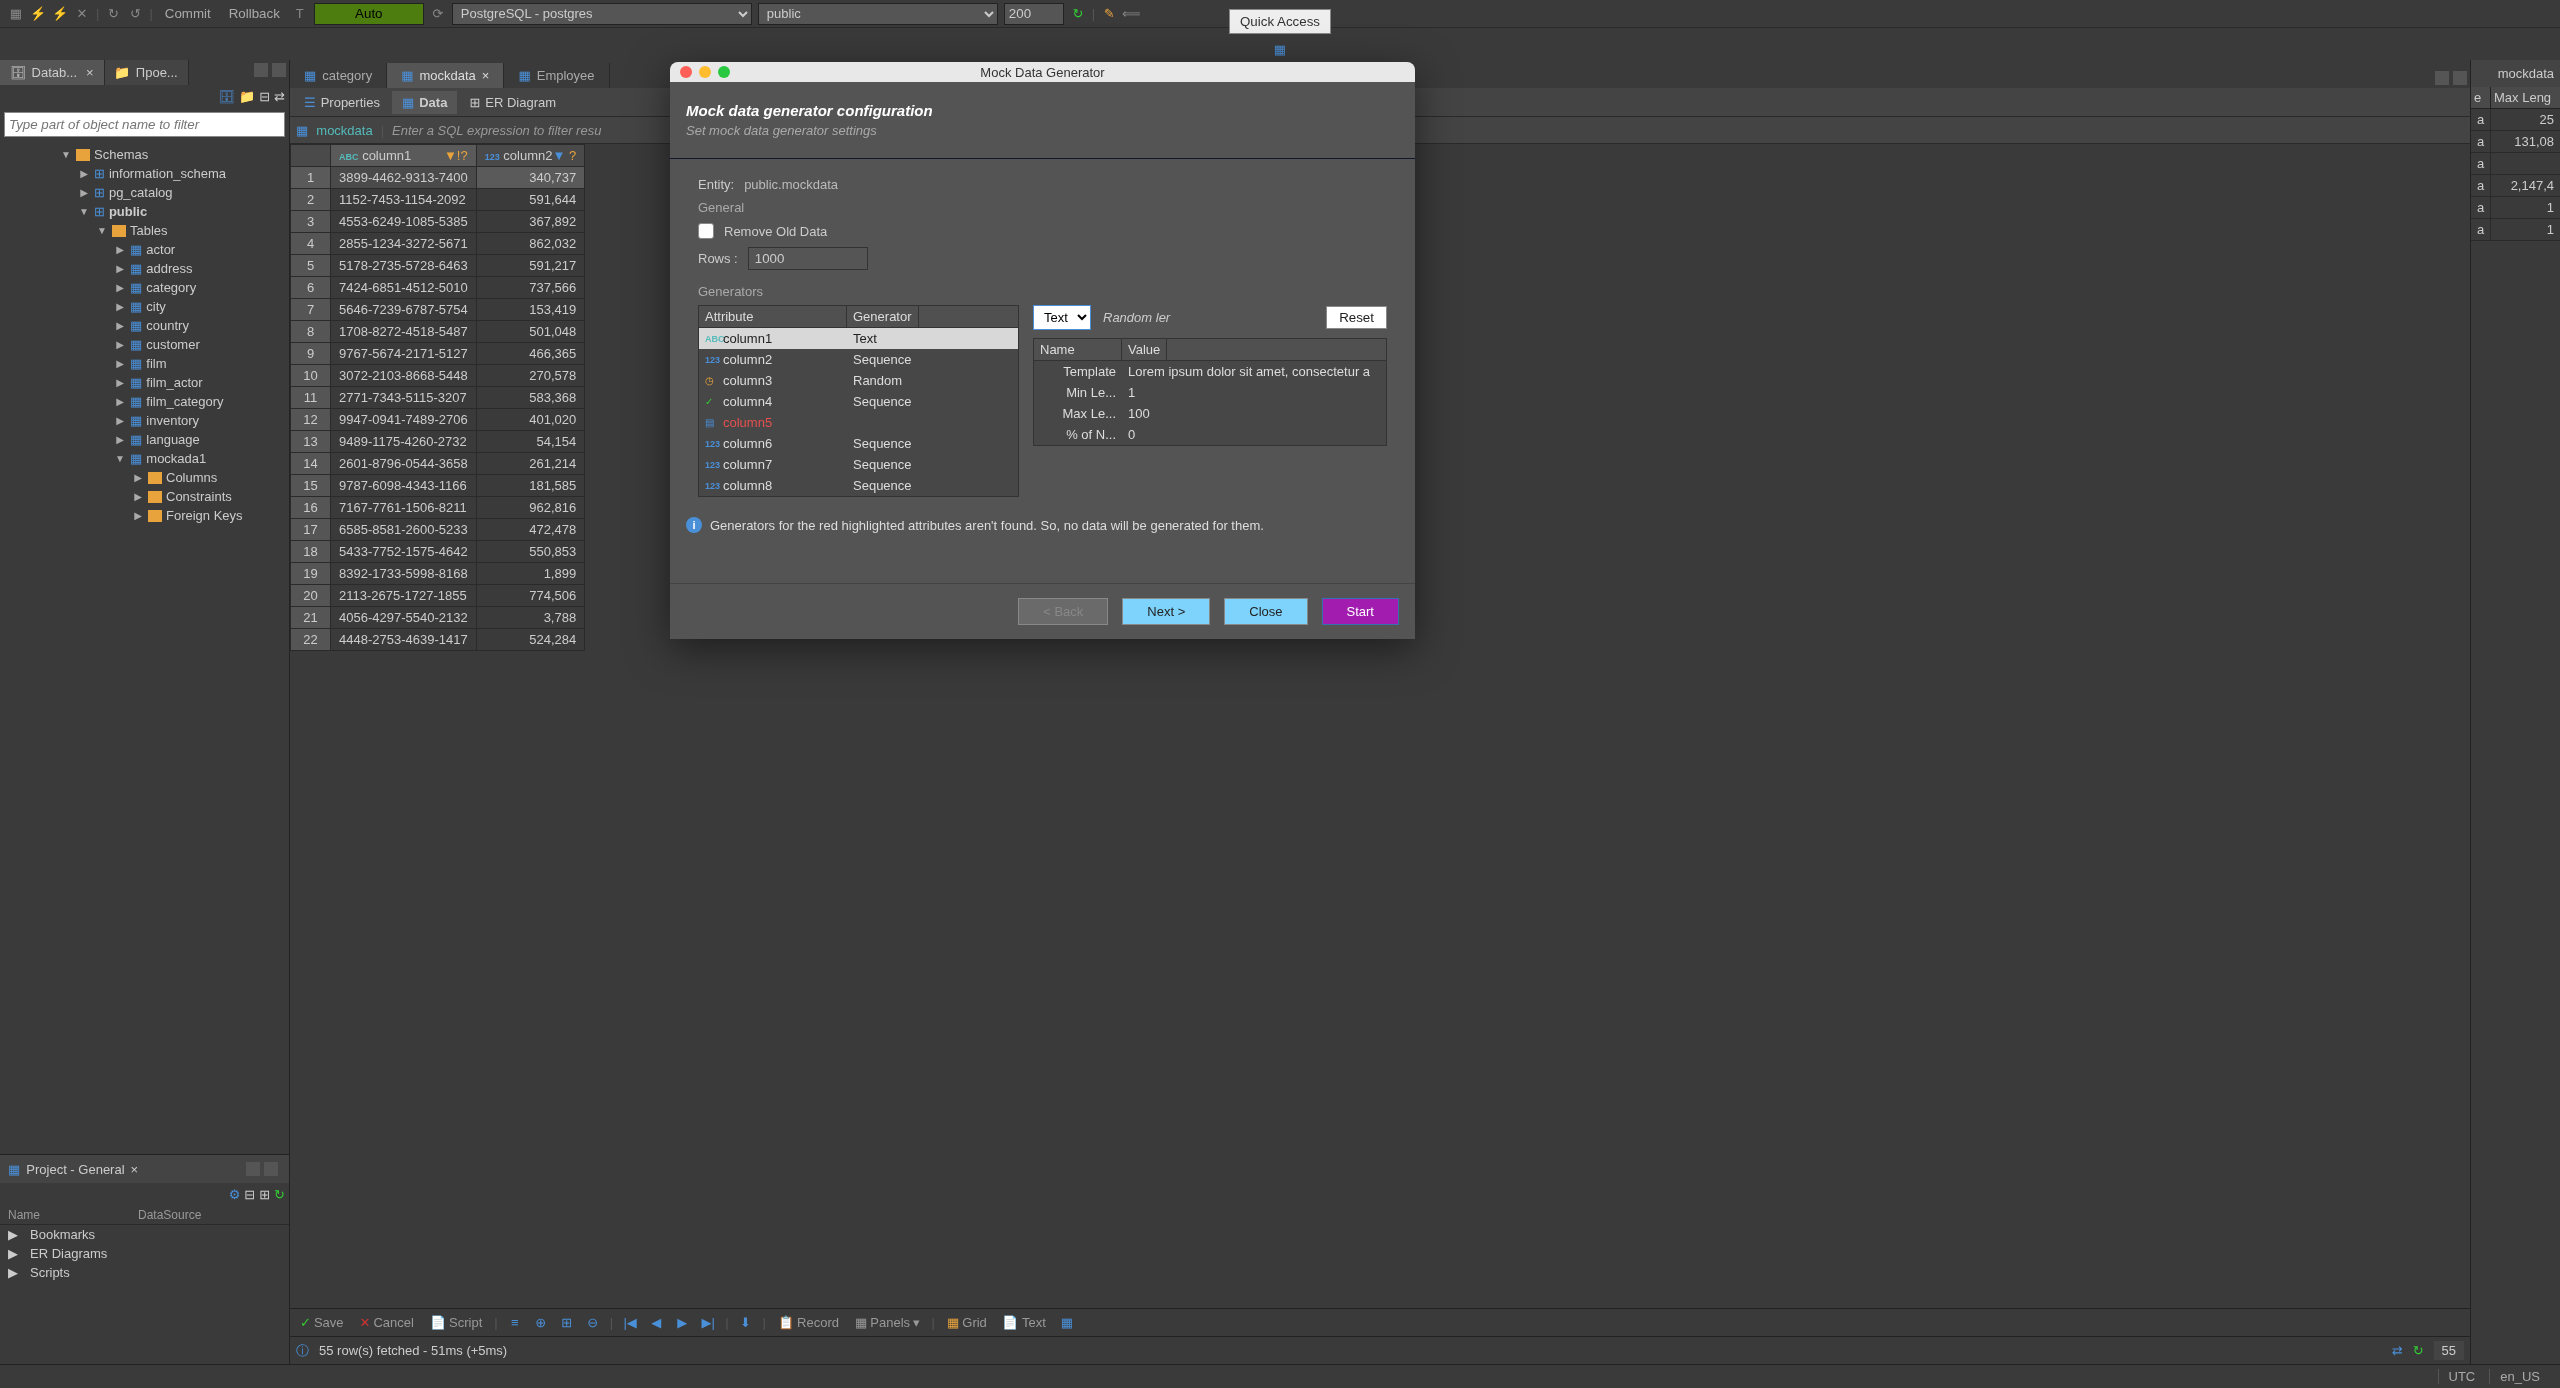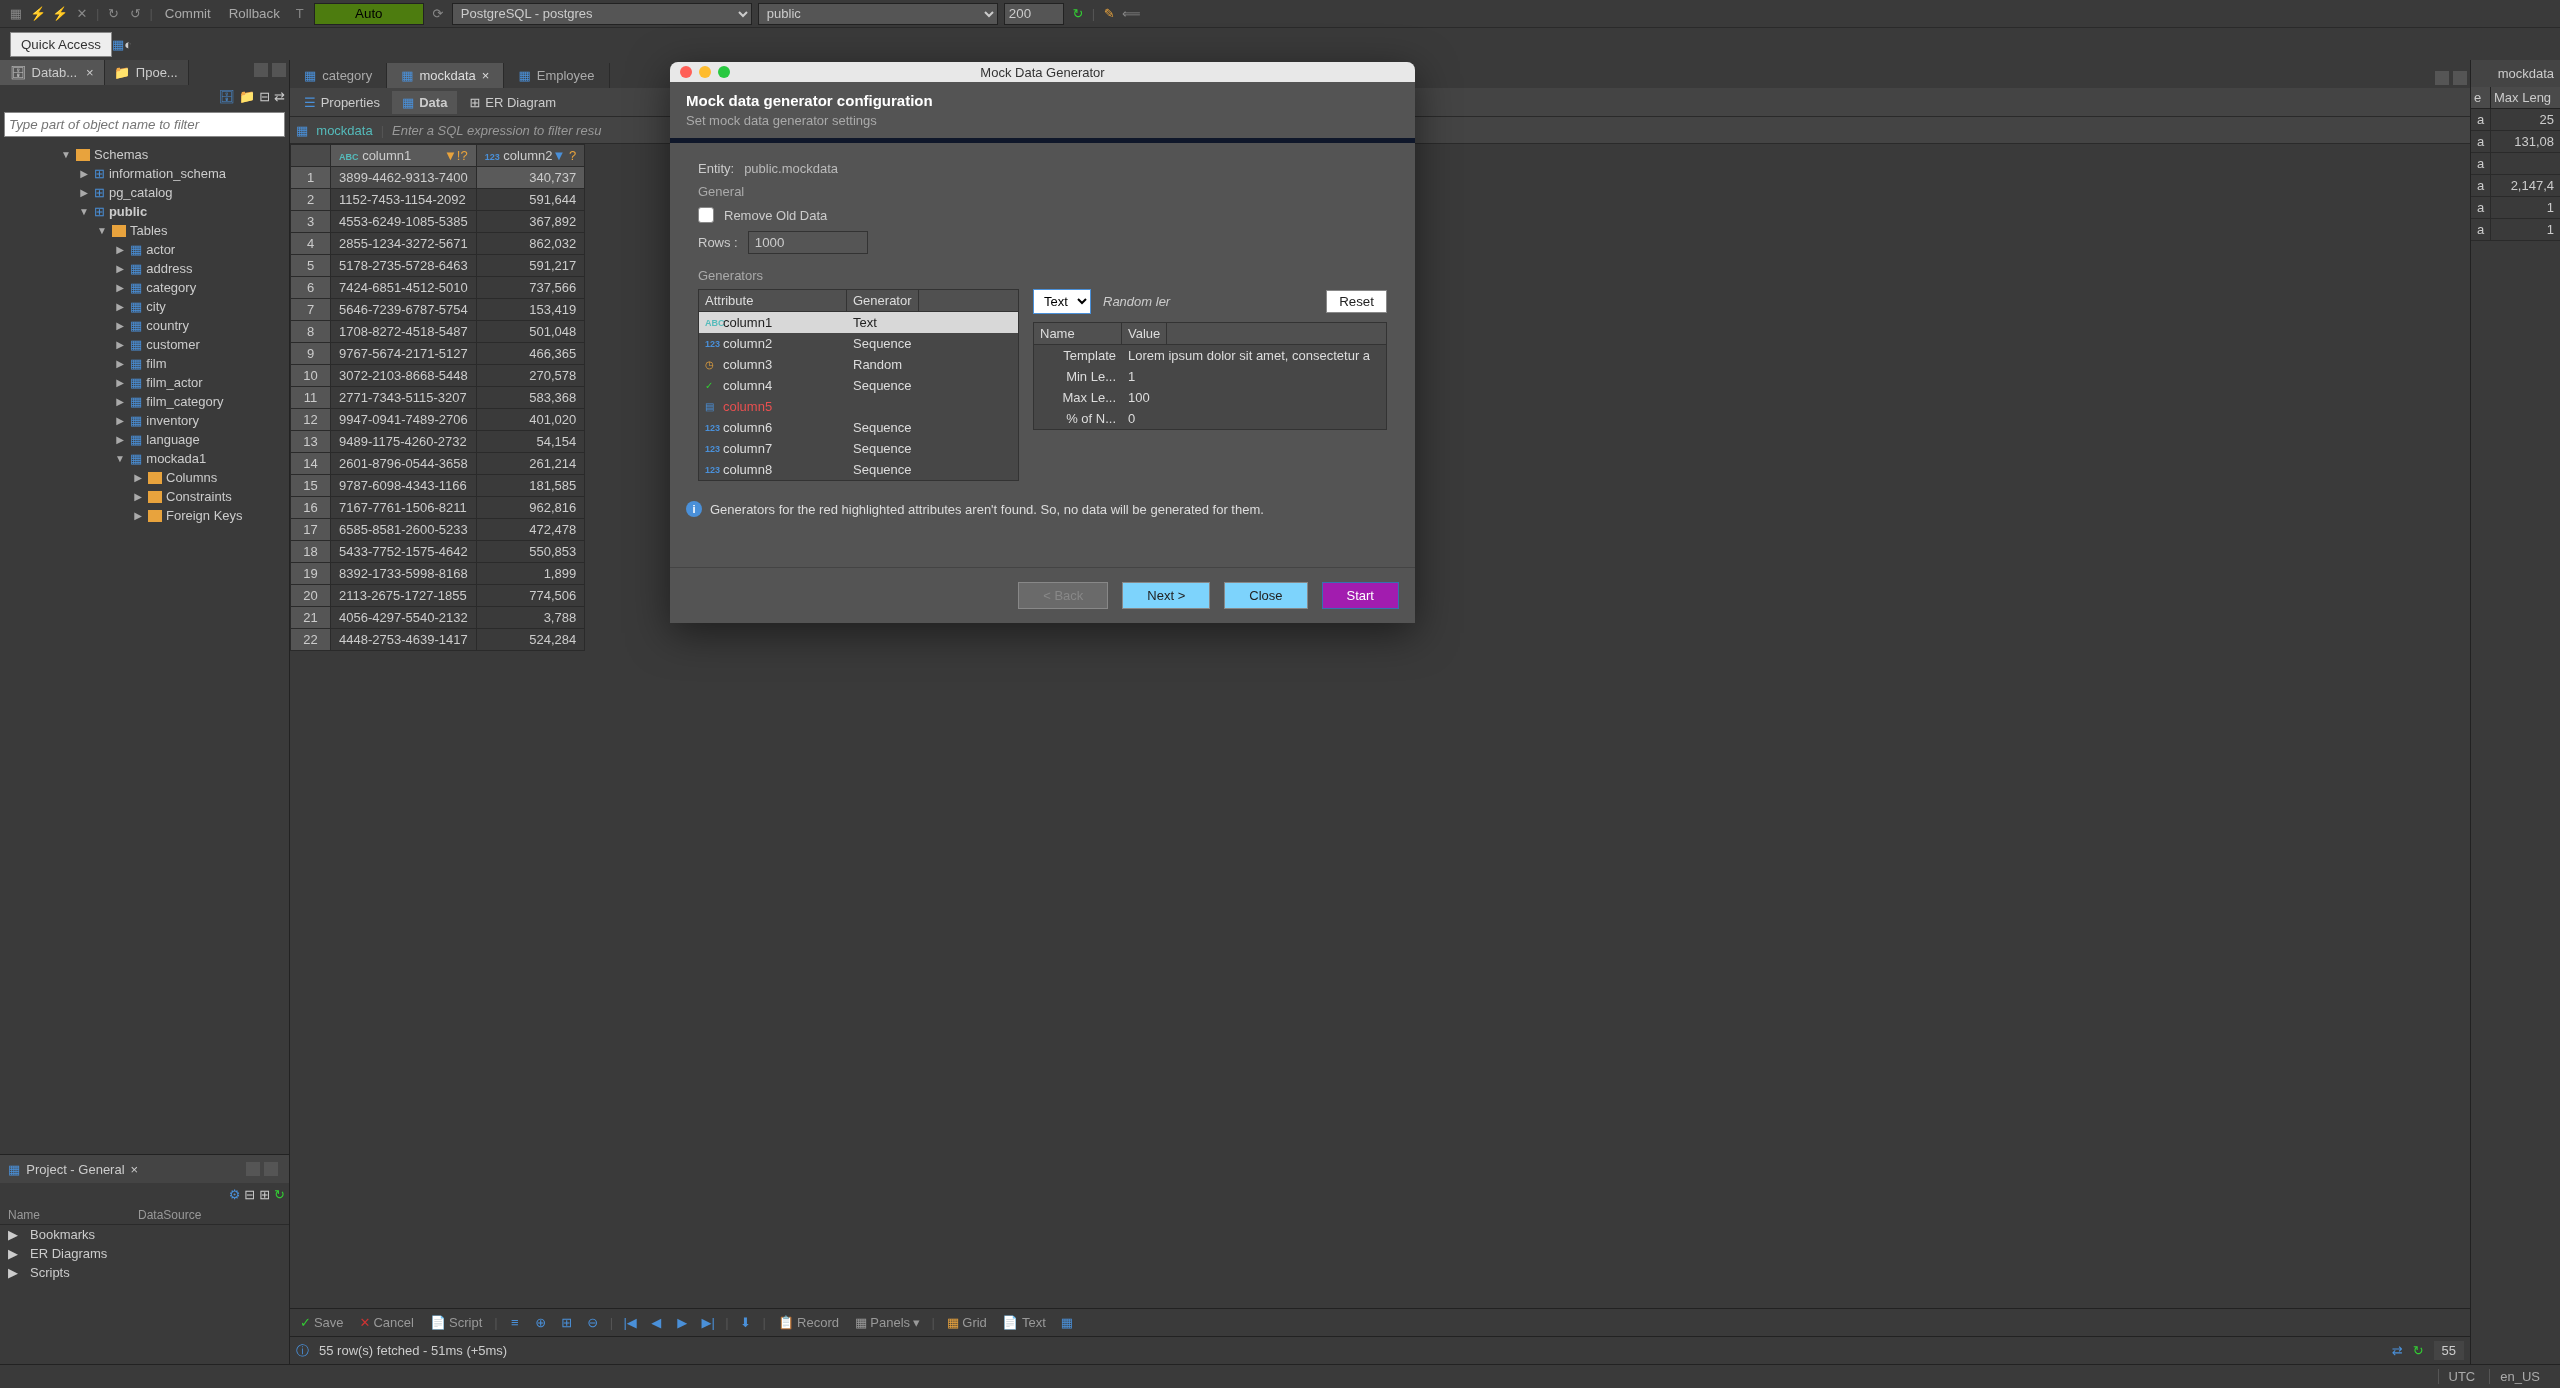--- a/index.html
+++ b/index.html
@@ -11,21 +11,21 @@
 .top-toolbar .icon { width: 16px; height: 16px; display: inline-flex; align-items: center; justify-content: center; color: #888; }
 .toolbar-btn { background: transparent; border: none; color: #aaa; padding: 2px 6px; cursor: pointer; }
 .combo { background: #555; border: 1px solid #222; color: #ccc; height: 22px; padding: 0 4px; }
 .combo.auto { background: #4d7c0f; color: #000; width: 110px; text-align: center; }
 .combo.wide { width: 300px; }
 .combo.med { width: 240px; }
 .combo.small { width: 60px; background: #555; }
 .top-toolbar select, .top-toolbar input[type=text] { font-size: 13px; }
 
 
-.quick-bar { background: #3a3a3a; height: 32px; display: flex; align-items: center; justify-content: flex-start; padding: 0 10px; gap: 0; }
+.quick-bar { background: #3a3a3a; height: 32px; display: flex; align-items: center; justify-content: center; padding: 0 10px; gap: 8px; flex-direction: column; }
 .quick-access { background: #eee; color: #333; border: 1px solid #888; padding: 4px 10px; }
 
 
 .main { flex: 1; display: flex; min-height: 0; }
 
 
 .left-panel { width: 290px; background: #3a3a3a; display: flex; flex-direction: column; border-right: 1px solid #222; }
 .tabs-row { display: flex; background: #3a3a3a; }
 .tab { padding: 5px 10px; background: #444; border-right: 1px solid #2a2a2a; display: flex; align-items: center; gap: 5px; font-size: 13px; }
 .tab.active { background: #555; }
@@ -95,21 +95,21 @@
 
 .dialog-overlay { position: absolute; left: 670px; top: 62px; width: 745px; background: #545454; border-radius: 8px 8px 0 0; box-shadow: 0 10px 40px rgba(0,0,0,0.5); z-index: 100; }
 .dialog-titlebar { height: 20px; background: #e8e8e8; border-radius: 8px 8px 0 0; display: flex; align-items: center; padding: 0 10px; position: relative; }
 .traffic { display: flex; gap: 7px; }
 .traffic span { width: 12px; height: 12px; border-radius: 50%; }
 .traffic .red { background: #ff5f57; }
 .traffic .yellow { background: #febc2e; }
 .traffic .green { background: #28c840; }
 .dialog-title { position: absolute; left: 0; right: 0; text-align: center; color: #333; font-size: 13px; }
 .dialog-body { padding: 0; color: #ddd; }
-.dialog-header { padding: 10px 16px; border-bottom: 5px solid #0f172a; }
+.dialog-header { padding: 20px 16px; border-bottom: 1px solid #0f172a; font-style: italic; }
 .dialog-header h3 { font-size: 15px; color: #fff; font-weight: 600; margin-bottom: 4px; }
 .dialog-header p { color: #aaa; font-size: 13px; }
 .dialog-content { padding: 10px 28px; }
 .form-row { display: flex; align-items: center; gap: 10px; margin: 8px 0; }
 .form-row label { color: #ccc; }
 .form-row input[type=text] { background: #555; border: 1px solid #333; color: #ccc; padding: 3px 6px; width: 120px; }
 .checkbox { width: 16px; height: 16px; background: #fff; border: 1px solid #888; border-radius: 3px; }
 .section-label { color: #aaa; margin: 6px 0; font-size: 13px; }
 
 .gen-split { display: flex; gap: 14px; margin-top: 6px; }

